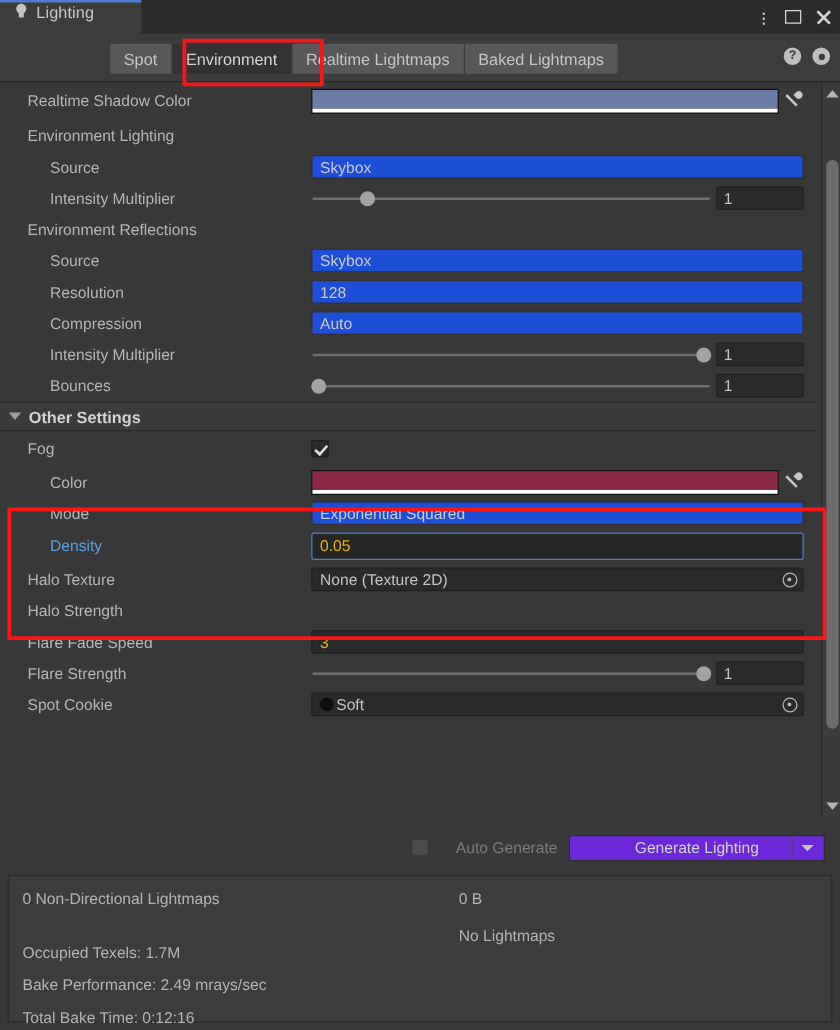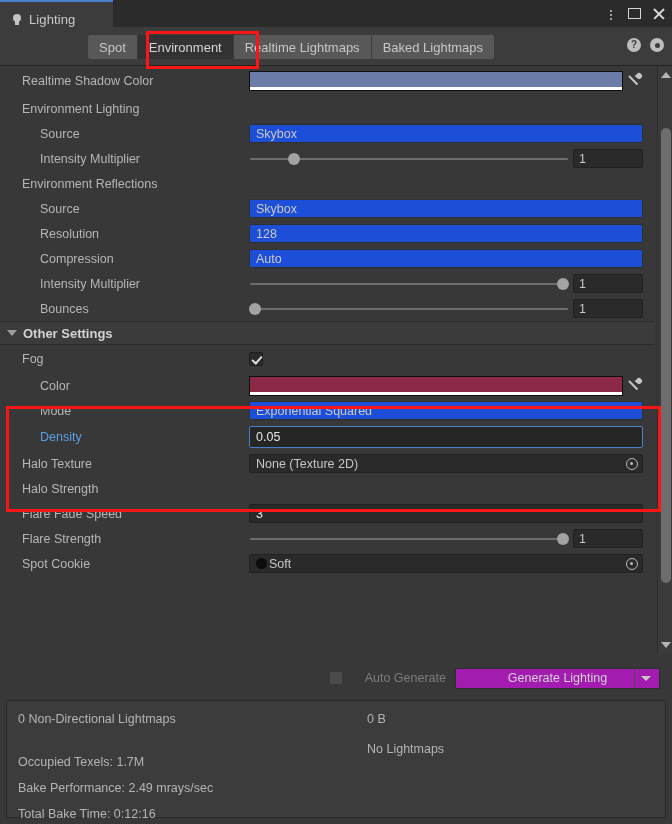--- a/index.html
+++ b/index.html
@@ -21,21 +21,21 @@
     position: absolute; left: 0; top: 0;
     width: 672px; height: 27px;
     background: #2b2b2b;
   }
   .tabchip {
     position: absolute; left: 0; top: 0;
     width: 113px; height: 27px;
     background: #3c3c3c;
     border-top: 2px solid #4a7fd0;
     box-sizing: border-box;
-    display: flex; align-items: flex-end;
+    display: flex; align-items: flex-start;
   }
   .bulb-icon {
     width: 14px; height: 14px;
     margin-left: 10px; margin-right: 5px;
     position: relative; flex: none;
   }
   .bulb-icon .glass {
     position: absolute; left: 3px; top: 1px;
     width: 8px; height: 8px; border-radius: 50%;
     background: #c4c4c4;
@@ -209,21 +209,21 @@
   
   .txtf {
     flex: 1;
     height: 19px;
     background: #2a2a2a;
     border: 1px solid #212121;
     box-sizing: border-box;
     border-radius: 2px;
     display: flex; align-items: center;
     padding-left: 6px;
-    color: #e5e5e5;
+    color: #eab308;
     font-size: 12.5px;
   }
   .txtf.focus {
     border: 1px solid #4a80c8;
     background: #262626;
   }
 
   
   .colorsw {
     flex: 1;
@@ -351,21 +351,21 @@
     display: flex; align-items: center; justify-content: flex-end;
     padding-right: 12px; box-sizing: border-box;
   }
   .autogen {
     display: flex; align-items: center; gap: 22px;
     margin-right: 9px;
     color: #7c7c7c; font-size: 12.5px;
   }
   .genbtn {
     width: 205px; height: 21px;
-    background: #a21caf;
+    background: #6d28d9;
     border: 1px solid #2d2d2d;
     border-radius: 2px;
     box-sizing: border-box;
     display: flex; align-items: center; justify-content: center;
     color: #d2d2d2; font-size: 12.5px;
     position: relative;
   }
   .genbtn .caret {
     position: absolute; right: 8px; top: 7px;
     width: 0; height: 0;

